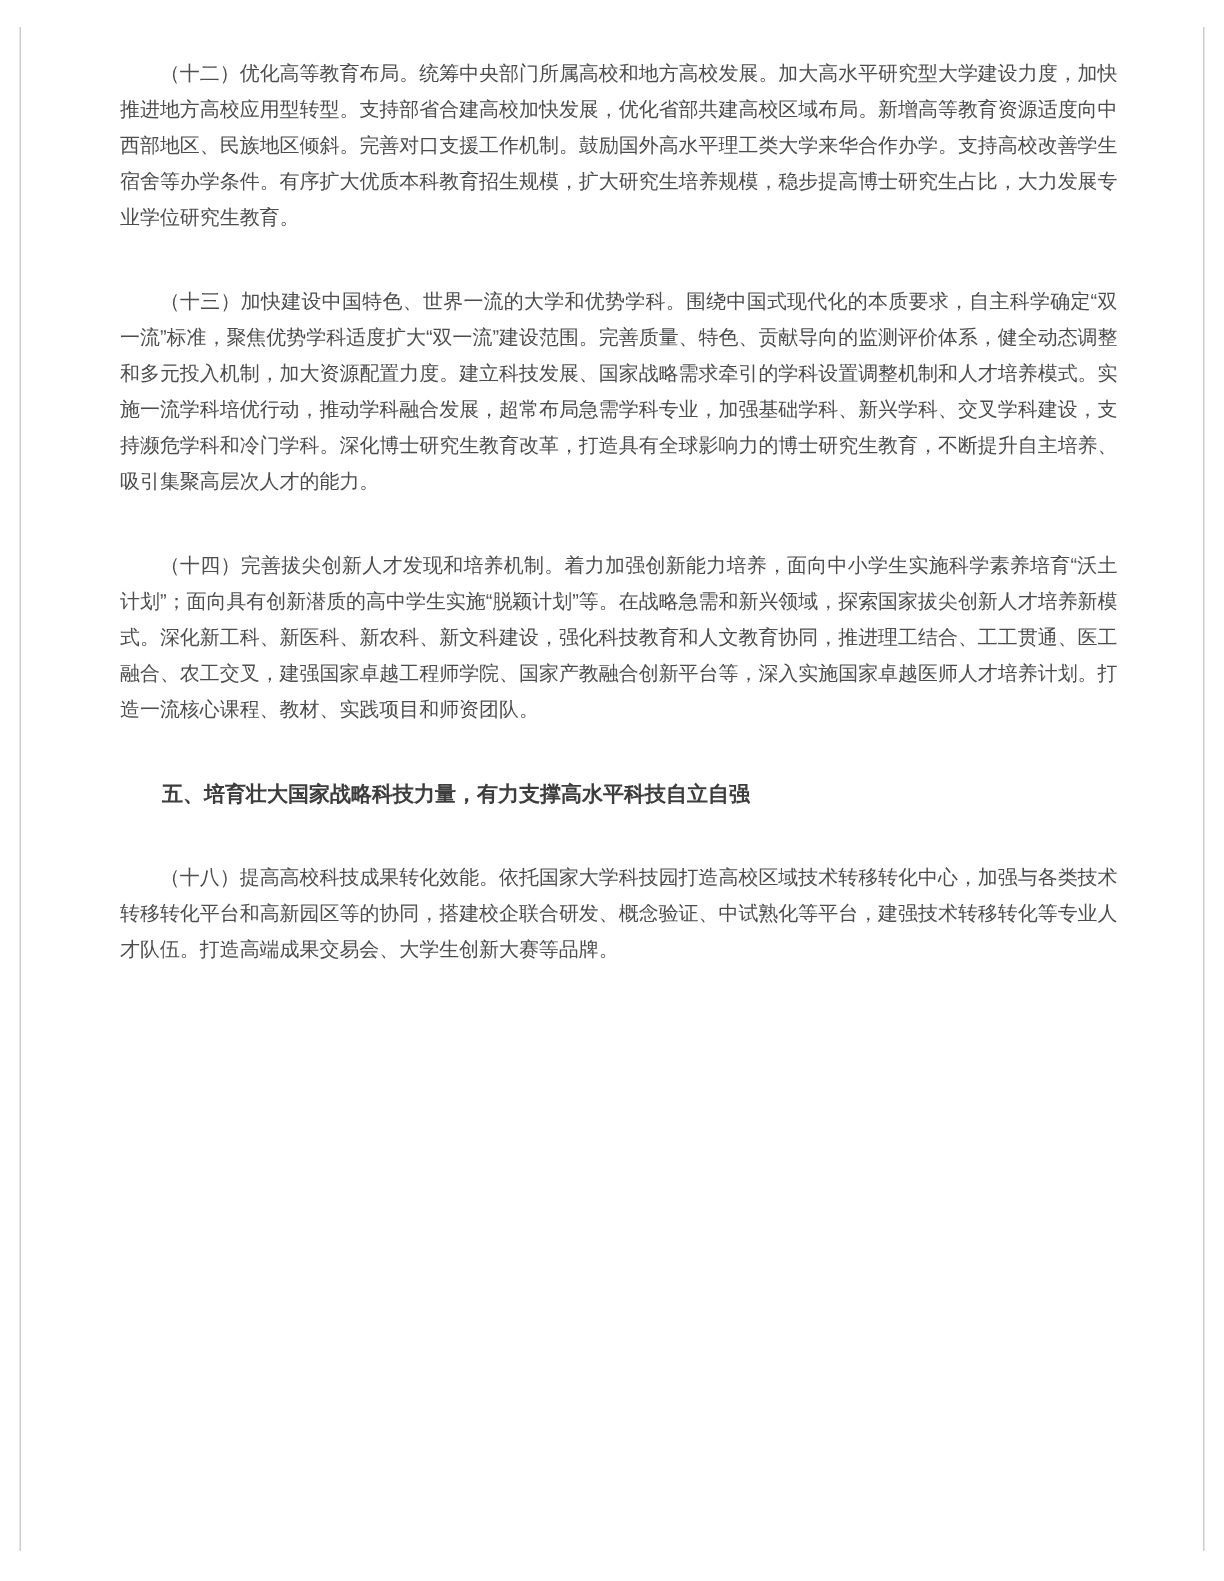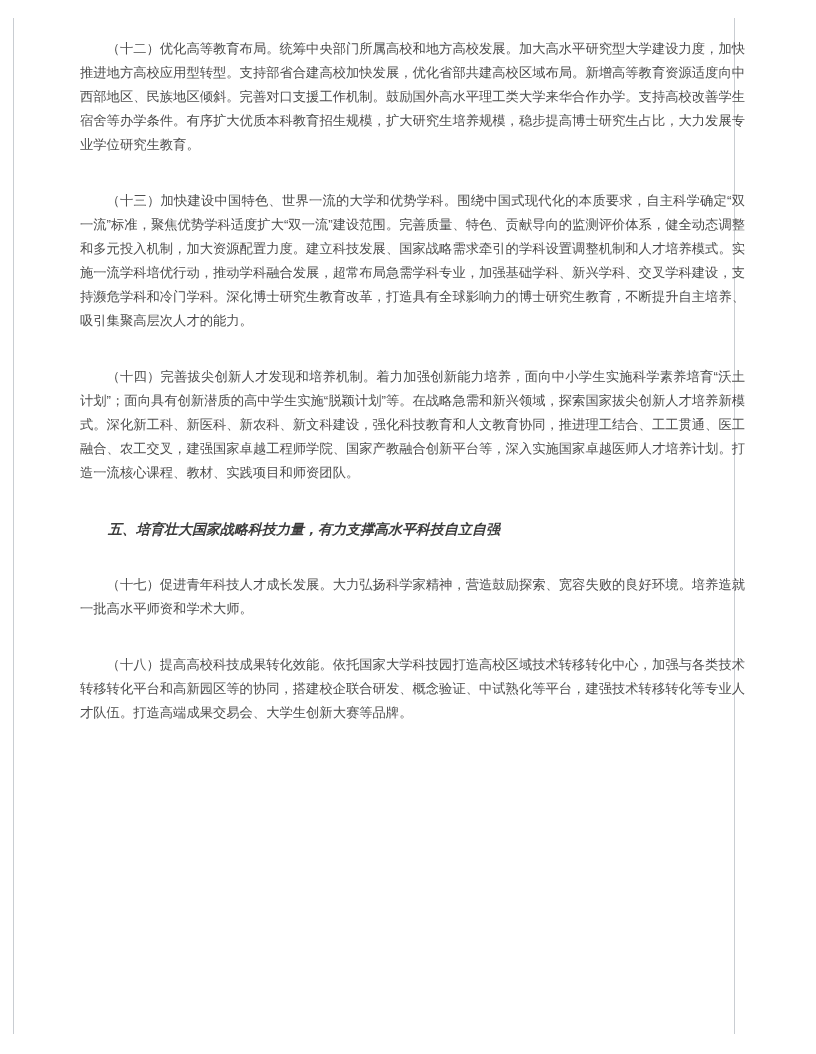--- a/index.html
+++ b/index.html
@@ -8,21 +8,21 @@
     width: 816px;
     height: 1054px;
     background: #ffffff;
     font-family: "Liberation Sans", sans-serif;
     overflow: hidden;
   }
   .page {
     position: absolute;
     left: 13px;
     top: 18px;
-    width: 722px;
+    width: 790px;
     height: 1016px;
     box-sizing: border-box;
     background: #ffffff;
     border-left: 1px solid #c9cdd2;
     border-right: 1px solid #c9cdd2;
   }
   .content {
     width: 665px;
     margin: 0 0 0 66px;
     padding-top: 19px;
@@ -40,28 +40,26 @@
     margin-top: 0;
   }
   .section-heading {
     font-size: 14px;
     line-height: 24px;
     font-weight: bold;
     color: #3d3d3d;
     text-indent: 2em;
     text-align: justify;
     margin: 32px 0;
-    font-style: italic;
   }
 </style>
 </head>
 <body>
 
 <div class="page">
   <div class="content">
     <p class="body-para">（十二）优化高等教育布局。统筹中央部门所属高校和地方高校发展。加大高水平研究型大学建设力度，加快推进地方高校应用型转型。支持部省合建高校加快发展，优化省部共建高校区域布局。新增高等教育资源适度向中西部地区、民族地区倾斜。完善对口支援工作机制。鼓励国外高水平理工类大学来华合作办学。支持高校改善学生宿舍等办学条件。有序扩大优质本科教育招生规模，扩大研究生培养规模，稳步提高博士研究生占比，大力发展专业学位研究生教育。</p>
     <p class="body-para">（十三）加快建设中国特色、世界一流的大学和优势学科。围绕中国式现代化的本质要求，自主科学确定“双一流”标准，聚焦优势学科适度扩大“双一流”建设范围。完善质量、特色、贡献导向的监测评价体系，健全动态调整和多元投入机制，加大资源配置力度。建立科技发展、国家战略需求牵引的学科设置调整机制和人才培养模式。实施一流学科培优行动，推动学科融合发展，超常布局急需学科专业，加强基础学科、新兴学科、交叉学科建设，支持濒危学科和冷门学科。深化博士研究生教育改革，打造具有全球影响力的博士研究生教育，不断提升自主培养、吸引集聚高层次人才的能力。</p>
     <p class="body-para">（十四）完善拔尖创新人才发现和培养机制。着力加强创新能力培养，面向中小学生实施科学素养培育“沃土计划”；面向具有创新潜质的高中学生实施“脱颖计划”等。在战略急需和新兴领域，探索国家拔尖创新人才培养新模式。深化新工科、新医科、新农科、新文科建设，强化科技教育和人文教育协同，推进理工结合、工工贯通、医工融合、农工交叉，建强国家卓越工程师学院、国家产教融合创新平台等，深入实施国家卓越医师人才培养计划。打造一流核心课程、教材、实践项目和师资团队。</p>
     <h2 class="section-heading">五、培育壮大国家战略科技力量，有力支撑高水平科技自立自强</h2>
-    <p class="body-para">（十七）促进青年科技人才成长发展。大力弘扬科学家精神，营造鼓励探索、宽容失败的良好环境。培养造就一批高水平师资和学术大师。</p>
     <p class="body-para">（十八）提高高校科技成果转化效能。依托国家大学科技园打造高校区域技术转移转化中心，加强与各类技术转移转化平台和高新园区等的协同，搭建校企联合研发、概念验证、中试熟化等平台，建强技术转移转化等专业人才队伍。打造高端成果交易会、大学生创新大赛等品牌。</p>
   </div>
 </div>
 
 </body></html>

